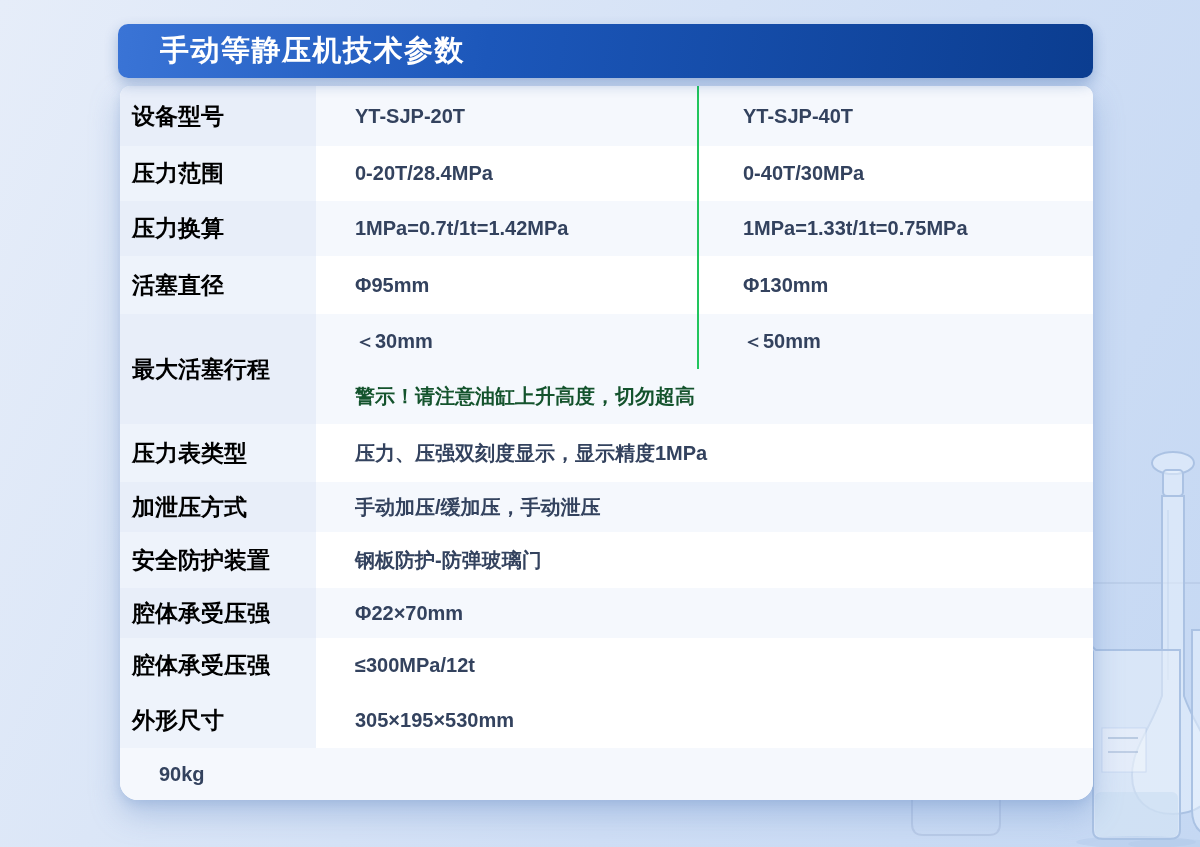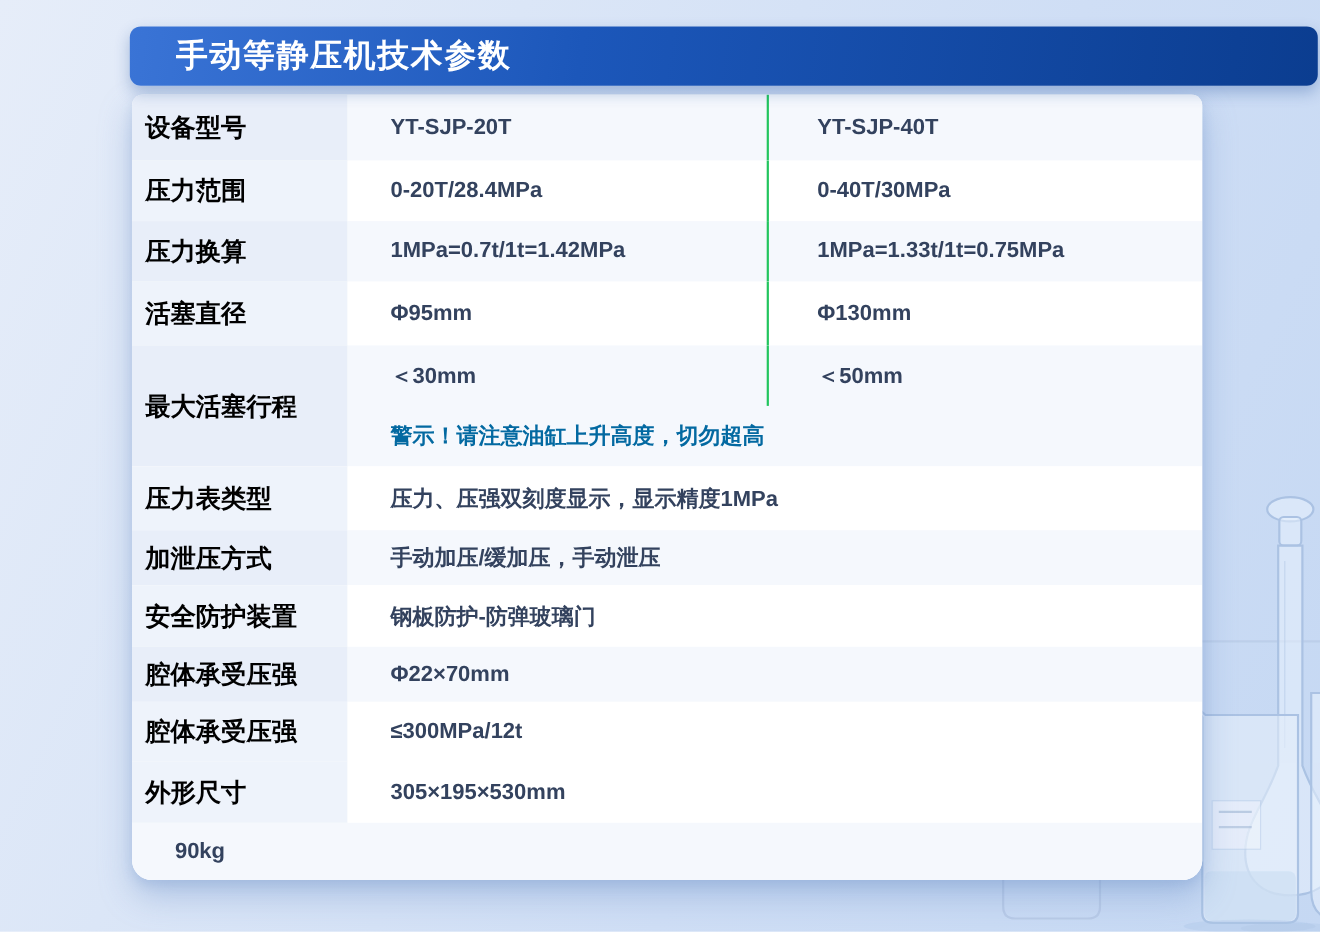--- a/index.html
+++ b/index.html
@@ -5,21 +5,21 @@
   html,body{margin:0;padding:0;}
   body{
     width:1200px;height:847px;position:relative;overflow:hidden;
     font-family:"Liberation Sans","DejaVu Sans",sans-serif;
     background:linear-gradient(115deg,#e6edf9 0%,#dbe6f7 30%,#cfdef5 62%,#c5d8f3 100%);
   }
   
   .decor{position:absolute;left:880px;top:430px;width:320px;height:417px;z-index:1;opacity:.9;}
   
   .header-bar{
-    position:absolute;left:118px;top:24px;width:1080px;height:54px;z-index:3;
+    position:absolute;left:118px;top:24px;width:975px;height:54px;z-index:3;
     border-radius:10px;display:flex;align-items:center;box-sizing:border-box;padding-left:42px;
     background:linear-gradient(98deg,#3a74d6 0%,#1c57ba 38%,#0b3d90 100%);
     box-shadow:0 6px 14px rgba(20,70,150,.30);
   }
   .page-title{color:#ffffff;font-size:29px;font-weight:700;letter-spacing:1.5px;}
   
   .card{
     position:absolute;left:120px;top:86px;width:973px;height:714px;z-index:2;
     background:#ffffff;border-radius:10px 10px 18px 18px;overflow:hidden;
     box-shadow:0 14px 30px rgba(110,145,200,.40),0 4px 10px rgba(110,145,200,.22);
@@ -34,21 +34,21 @@
   .vals{flex:1;display:flex;background:#ffffff;min-width:0;font-weight:bold;}
   .row.tinted .vals{background:#f5f8fd;}
   .vals.stacked{flex-direction:column;}
   .vline{display:flex;flex:1;}
   .cell-v{display:flex;align-items:center;box-sizing:border-box;
     font-size:20px;color:#33425e;white-space:nowrap;}
   .v1{width:381px;flex:0 0 381px;padding-left:39px;}
   .v2{flex:1;padding-left:44px;border-left:2px solid #22c55e;}
   .vfull{flex:1;padding-left:39px;}
   .note{box-sizing:border-box;padding-left:39px;display:flex;align-items:center;
-    font-size:20px;color:#0369a1;white-space:nowrap;}
+    font-size:20px;color:#14532d;white-space:nowrap;}
 </style>
 </head>
 <body>
 
 <svg class="decor" viewBox="0 0 320 417" xmlns="http://www.w3.org/2000/svg" aria-hidden="true">
 
   <line x1="150" y1="153" x2="320" y2="153" stroke="#b7c9e6" stroke-width="2" opacity="0.7"></line>
 
   <g stroke="#a8c0e2" stroke-width="2" fill="rgba(240,247,255,0.5)">
     <ellipse cx="293" cy="33" rx="21" ry="11"></ellipse>

